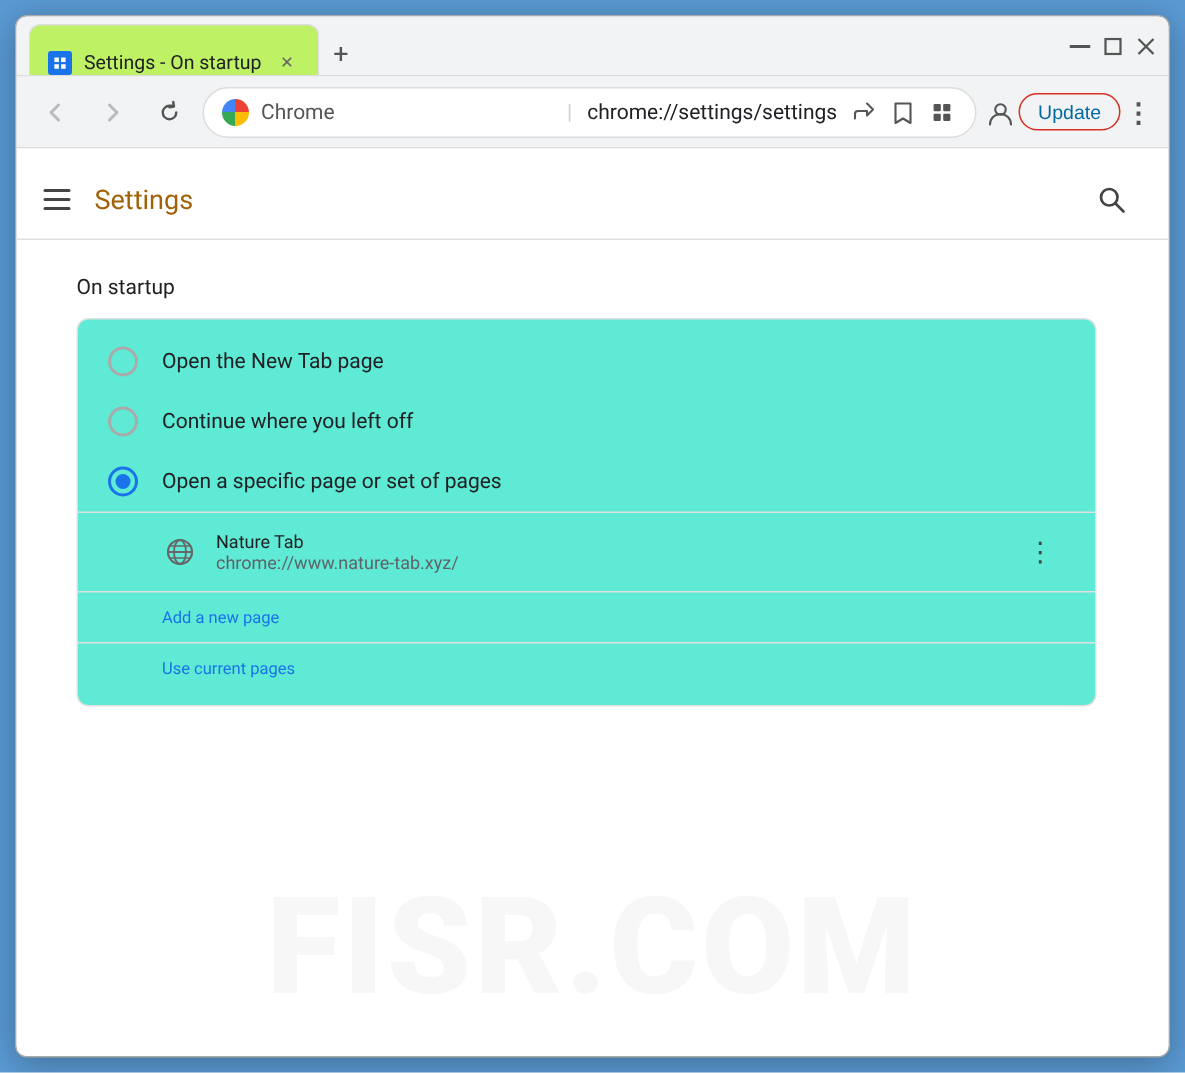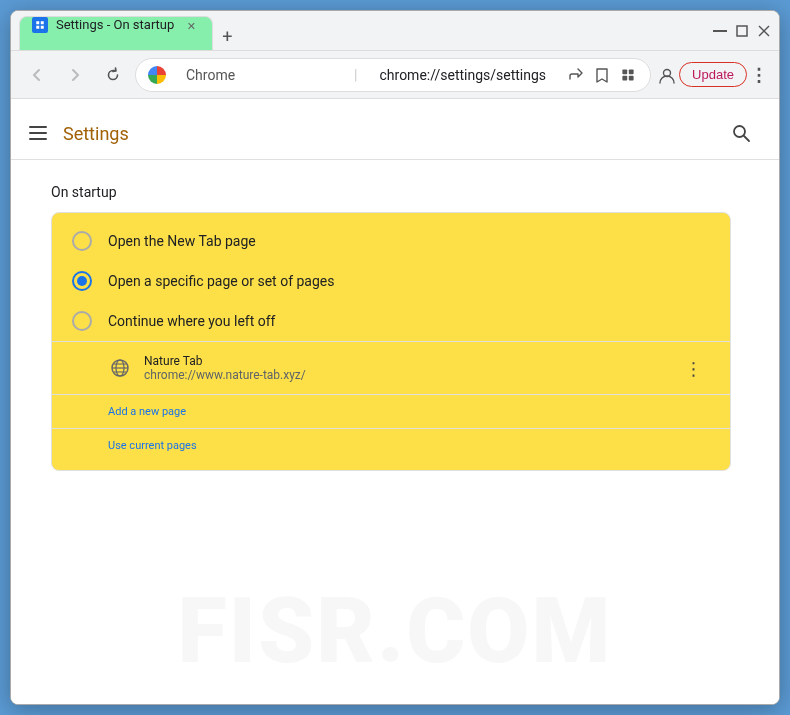--- a/index.html
+++ b/index.html
@@ -35,26 +35,26 @@
       gap: 4px;
     }
     .tab-area {
       display: flex;
       align-items: flex-end;
       flex: 1;
       height: 100%;
       padding-top: 6px;
     }
     .tab-active {
-      background: #86efac;
+      background: #bef264;
       border-radius: 8px 8px 0 0;
       padding: 0 12px;
       height: 34px;
       display: flex;
-      align-items: flex-start;
+      align-items: flex-end;
       gap: 8px;
       font-size: 13px;
       color: #202124;
       border: 1px solid #ddd;
       border-bottom: none;
       position: relative;
       min-width: 180px;
     }
     .tab-favicon {
       width: 16px;
@@ -134,21 +134,21 @@
     .nav-btn.disabled { color: #bbb; cursor: default; }
     .address-bar {
       flex: 1;
       height: 34px;
       background: #fff;
       border-radius: 17px;
       border: 1px solid #ddd;
       display: flex;
       align-items: center;
       padding: 0 12px;
-      gap: 20px;
+      gap: 8px;
       font-size: 14px;
       color: #202124;
     }
     .chrome-logo {
       width: 18px;
       height: 18px;
       border-radius: 50%;
       background: conic-gradient(#ea4335 0deg 90deg, #fbbc04 90deg 180deg, #34a853 180deg 270deg, #4285f4 270deg 360deg);
       flex-shrink: 0;
     }
@@ -170,21 +170,21 @@
       align-items: center;
       justify-content: center;
       border-radius: 50%;
       cursor: pointer;
       font-size: 13px;
       color: #555;
     }
     .update-btn {
       background: none;
       border: 1.5px solid #d93025;
-      color: #be185d;
+      color: #0369a1;
       border-radius: 16px;
       padding: 4px 12px;
       font-size: 13px;
       font-weight: 500;
       cursor: pointer;
       white-space: nowrap;
     }
     .toolbar-right {
       display: flex;
       align-items: center;
@@ -249,21 +249,21 @@
       padding: 24px 40px;
       flex: 1;
     }
     .section-title {
       font-size: 14px;
       color: #202124;
       font-weight: 400;
       margin-bottom: 12px;
     }
     .card {
-      background: #fde047;
+      background: #5eead4;
       border-radius: 8px;
       border: 1px solid #e0e0e0;
       padding: 8px 0;
       max-width: 680px;
     }
     .option-row {
       display: flex;
       align-items: center;
       padding: 10px 20px;
       gap: 16px;
@@ -482,30 +482,30 @@
         <div class="section-title">On startup</div>
         <div class="card">
 
           <div class="option-row">
             <div class="radio-outer">
             </div>
             <span class="option-label">Open the New Tab page</span>
           </div>
 
           <div class="option-row">
+            <div class="radio-outer">
+            </div>
+            <span class="option-label">Continue where you left off</span>
+          </div>
+
+          <div class="option-row">
             <div class="radio-outer selected">
               <div class="radio-inner"></div>
             </div>
             <span class="option-label">Open a specific page or set of pages</span>
-          </div>
-
-          <div class="option-row">
-            <div class="radio-outer">
-            </div>
-            <span class="option-label">Continue where you left off</span>
           </div>
 
           <div class="divider"></div>
 
           <div class="page-entry">
             <div class="globe-icon">
               <svg width="20" height="20" viewBox="0 0 20 20">
                   <circle cx="10" cy="10" r="8" stroke="#666" stroke-width="1.4" fill="none"></circle>
                   <ellipse cx="10" cy="10" rx="4" ry="8" stroke="#666" stroke-width="1.2" fill="none"></ellipse>
                   <line x1="2" y1="10" x2="18" y2="10" stroke="#666" stroke-width="1.2"></line>

